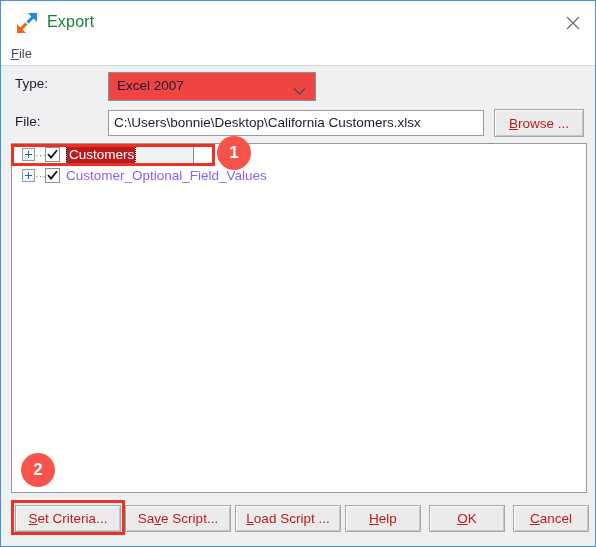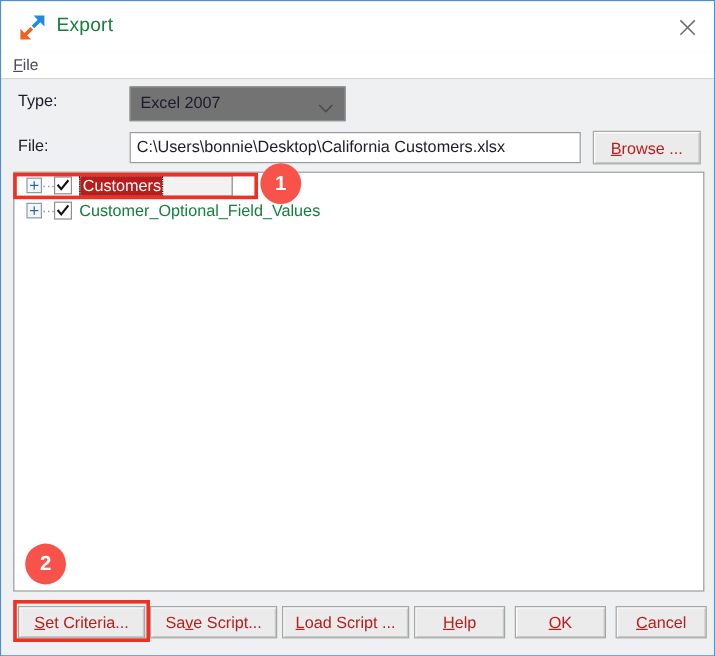--- a/index.html
+++ b/index.html
@@ -98,23 +98,23 @@
     font-size: 13.5px;
     color: #1b1b2b;
     white-space: nowrap;
   }
 
   
   .combo {
     position: absolute;
     left: 107px;
     top: 5px;
-    width: 180px;
+    width: 208px;
     height: 29px;
-    background: #737373;
+    background: #ef4444;
     border: 1px solid #8e8e8e;
     box-sizing: border-box;
     cursor: default;
   }
   .combo-value {
     position: absolute;
     left: 8px;
     top: 5px;
     font-size: 13.5px;
     color: #1b1b2b;
@@ -218,21 +218,21 @@
     border: 1px solid #8f8f8f;
     background: #ffffff;
     box-sizing: border-box;
     position: relative;
     flex: 0 0 auto;
     margin-right: 6px;
   }
   .tick-box svg { position: absolute; left: 1px; top: 1px; }
   .node-label {
     font-size: 13.5px;
-    color: #15803d;
+    color: #8b5cf6;
     white-space: nowrap;
   }
 
   
   .rename-edit {
     position: relative;
     height: 18px;
     background: #f2f2f2;
     border: 1px solid #8a8a8a;
     box-sizing: border-box;

